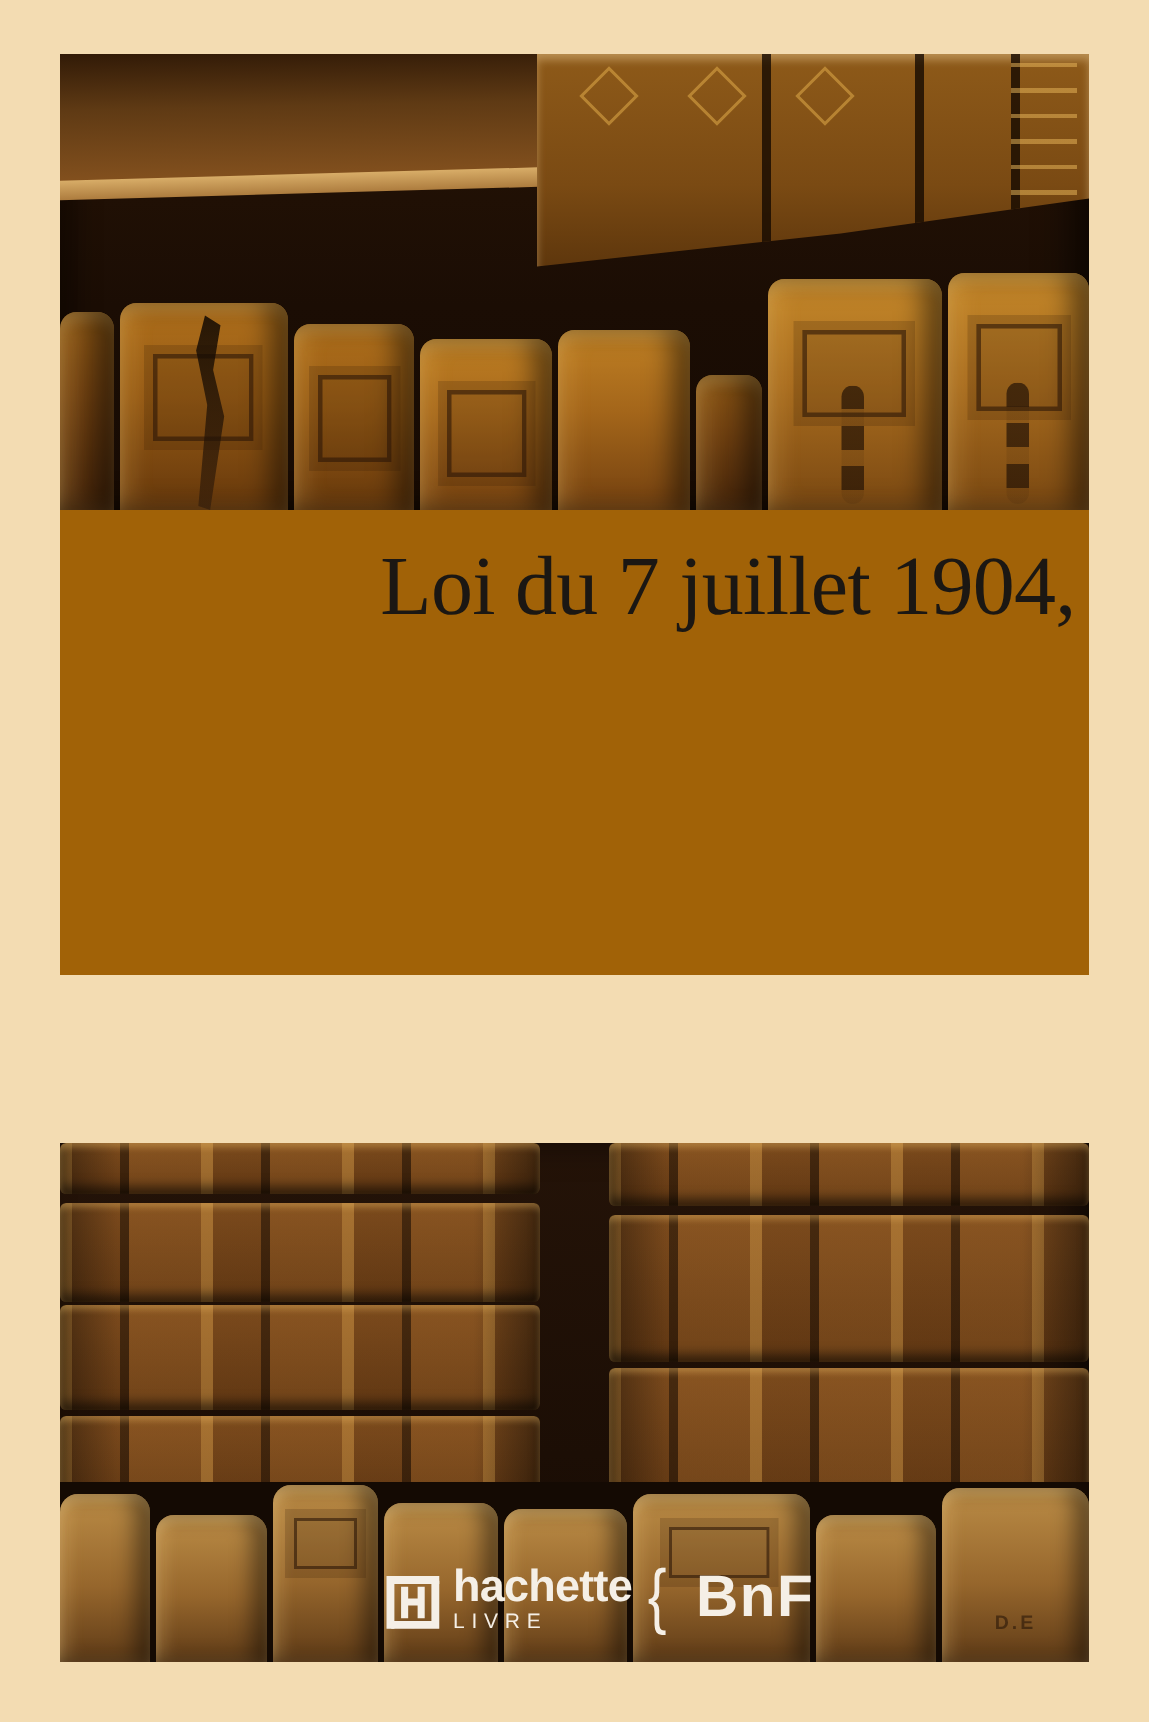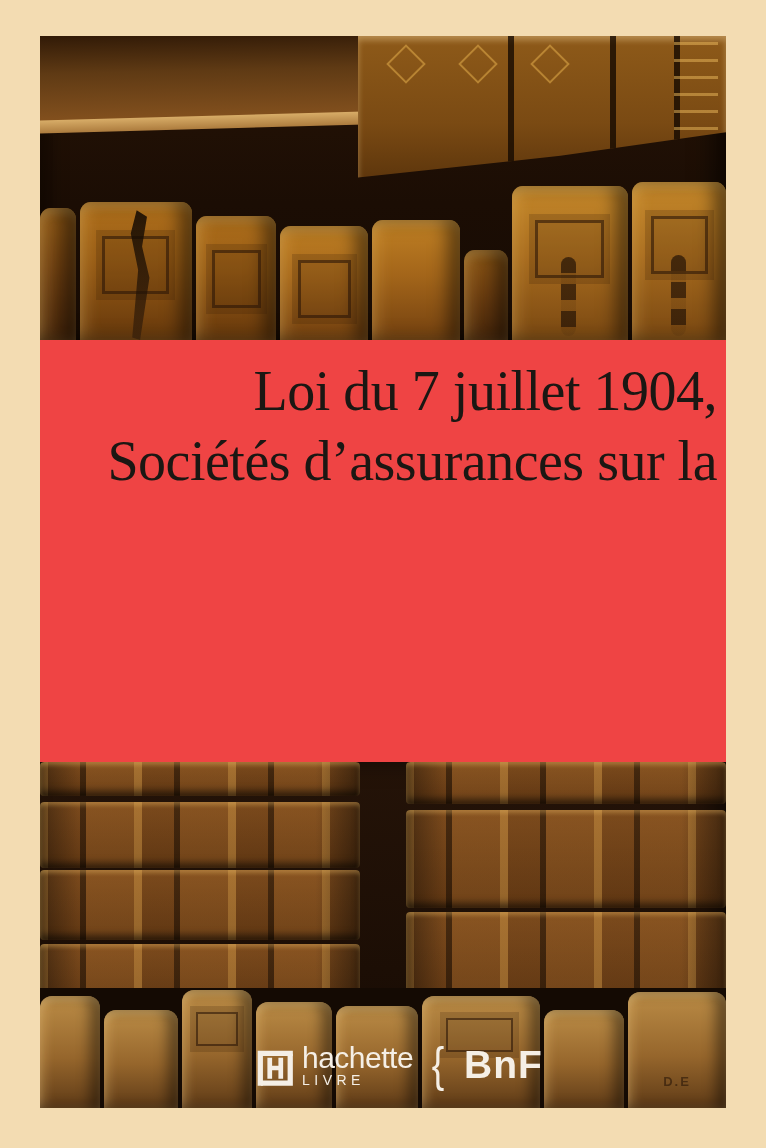--- a/index.html
+++ b/index.html
@@ -30,21 +30,21 @@
                     inset 0 6px 8px rgba(255,215,130,.25);}
   .spine-label{position:absolute;top:34px;left:20%;width:54%;height:52px;
                border:3px solid rgba(44,22,6,.6);background:rgba(28,14,4,.14);box-shadow:0 0 0 6px rgba(44,22,6,.18);}
   .spine-script{position:absolute;left:42%;top:46%;width:15px;bottom:4px;border-radius:8px;
                 background:repeating-linear-gradient(180deg,rgba(35,18,5,.7) 0 16px,rgba(35,18,5,.1) 16px 27px);}
   .spine-tear{position:absolute;left:44%;top:6%;width:22%;height:94%;
               background:linear-gradient(180deg,rgba(16,8,2,.85),rgba(46,26,10,.6));
               clip-path:polygon(30% 0,72% 5%,52% 28%,82% 52%,44% 100%,12% 98%,36% 46%,6% 18%);}
 
   
-  .title-band{position:absolute;left:0;top:304px;width:686px;height:422px;background:#ef4444;}
+  .title-band{position:absolute;left:0;top:304px;width:686px;height:310px;background:#a16207;}
   .book-title{margin:0;padding:16px 9px 0 26px;text-align:right;
               font-family:"Liberation Serif",serif;font-weight:400;
               font-size:56px;line-height:70px;color:#1b1713;letter-spacing:-0.5px;}
   .book-title span{display:block;}
 
   
   .photo-bottom{position:absolute;left:0;top:726px;width:686px;height:346px;overflow:hidden;
                 background:linear-gradient(180deg,#241308 0%,#1c0e05 60%,#160a03 100%);
                 box-shadow:inset -14px 0 22px rgba(0,0,0,.5);}
   .stack{position:absolute;top:0;width:320px;}
@@ -64,21 +64,21 @@
           box-shadow:inset -10px 0 14px rgba(0,0,0,.45), inset 6px 0 10px rgba(255,215,140,.22),
                      inset 0 5px 6px rgba(255,220,150,.28);}
   .bspine .spine-label{top:22px;height:30px;border-width:2px;}
   .spine-emboss{position:absolute;left:592px;top:312px;width:90px;text-align:center;
                 color:rgba(32,17,5,.55);font-size:13px;letter-spacing:2px;font-weight:700;}
 
   
   .logos{position:absolute;left:0;top:0;width:686px;height:346px;}
   .hachette-mark{position:absolute;left:214px;top:284px;}
   .h-text{position:absolute;left:262px;top:282px;color:#f5efe6;}
-  .h-name{display:block;font-size:30px;line-height:27px;letter-spacing:-0.5px;}
+  .h-name{display:block;font-size:30px;line-height:27px;letter-spacing:-0.5px;font-weight:bold;}
   .h-sub{display:block;font-size:14px;line-height:14px;letter-spacing:4.5px;margin-top:2px;}
   .bnf-logo{position:absolute;left:390px;top:281px;color:#f5efe6;display:flex;align-items:flex-start;}
   .bnf-brace{font-size:48px;line-height:44px;font-weight:400;transform:scaleX(.78);display:inline-block;}
   .bnf-name{font-size:39px;line-height:44px;font-weight:700;letter-spacing:1px;margin-left:18px;}
 </style>
 </head>
 <body>
 
 <div class="cover">
   <div class="photo">
@@ -114,21 +114,20 @@
         </div>
         <div class="spine" style="left: 592px; width: 94px; top: 146px; background: linear-gradient(rgb(197, 136, 42) 0%, rgb(168, 108, 30) 45%, rgb(122, 72, 18) 100%);">
           <div class="spine-label"></div>
           <div class="spine-script"></div>
         </div>
       </div>
 
     <div class="title-band">
       <h1 class="book-title">
         <span>Loi du 7 juillet 1904,</span>
-        <span>Sociétés d’assurances sur la</span>
       </h1>
     </div>
 
     <div class="photo-bottom">
       <div class="stack stack-left" id="stack-left">
           <div class="hrow" style="top: 0px; height: 34px;"></div>
           <div class="hrow" style="top: 40px; height: 66px;"></div>
           <div class="hrow" style="top: 108px; height: 70px;"></div>
           <div class="hrow" style="top: 182px; height: 62px;"></div>
         </div>

